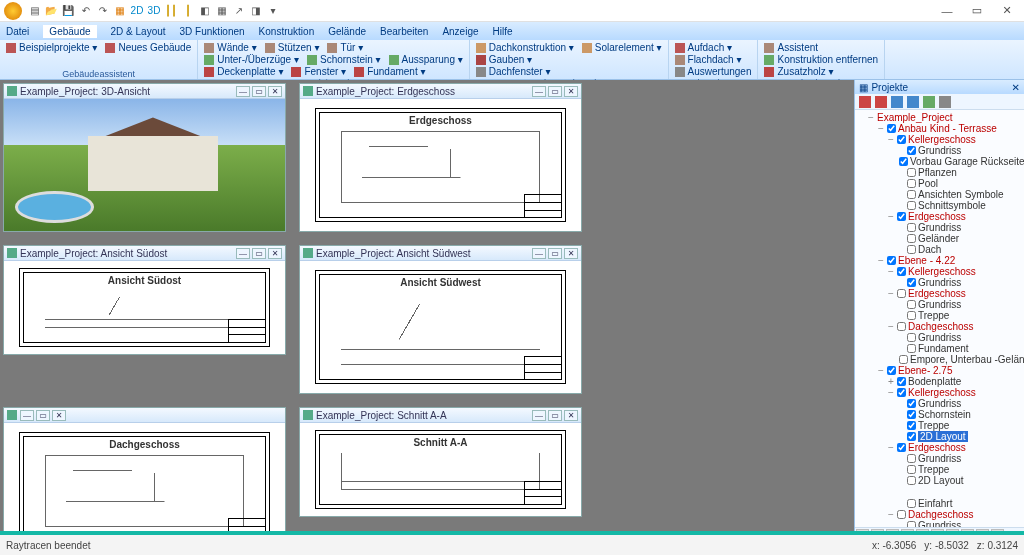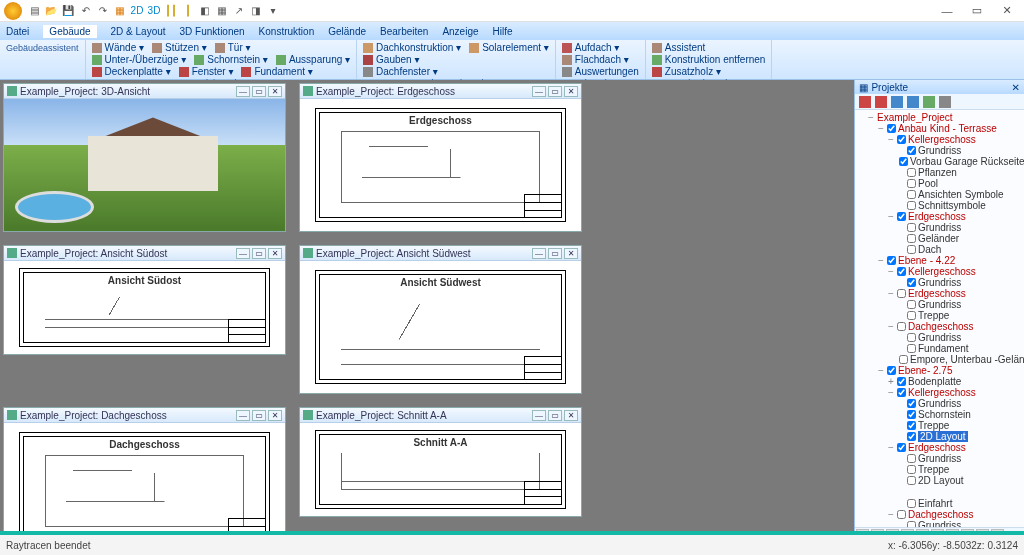--- a/index.html
+++ b/index.html
@@ -43,21 +43,21 @@
 .tree ul{list-style:none;padding-left:10px;}
 .tree li{white-space:nowrap;display:flex;align-items:center;gap:2px;padding:0;line-height:11px;}
 .tree li .tw{width:8px;color:#888;display:inline-block;text-align:center;}
 .tree li input{width:9px;height:9px;margin:0;}
 .tree li .nd{color:#333;}
 .tree li .nd.red{color:#b00;}
 .tree li .nd.sel{background:#2a6fd6;color:#fff;padding:0 2px;}
 .sidepanel .btm{height:14px;background:#eef6ff;border-top:1px solid #cde;display:flex;gap:2px;padding:1px;}
 .sidepanel .btm span{width:13px;height:11px;background:#ddd;border:1px solid #bbb;}
 .statusbar{position:absolute;bottom:0;left:0;right:0;height:24px;background:#f4f4f4;border-top:4px solid #14b8a6;display:flex;align-items:center;padding:0 6px;color:#444;font-size:9px;}
-.statusbar .coords{margin-left:auto;display:flex;gap:0;}
+.statusbar .coords{margin-left:auto;display:flex;gap:8px;}
 
 .floorplan{border:1px solid #666;background:
  linear-gradient(#666,#666) 20% 20%/30% 1px no-repeat,
  linear-gradient(#666,#666) 55% 40%/1px 40% no-repeat,
  linear-gradient(#666,#666) 20% 65%/50% 1px no-repeat;
 }
 .elevation{background:
  linear-gradient(#666,#666) 0 80%/100% 1px no-repeat,
  linear-gradient(120deg,transparent 40%,#666 40%,#666 41%,transparent 41%) 30% 30%/50% 50% no-repeat;
  border-bottom:1px solid #666;
@@ -117,20 +117,32 @@
     <span>3D Funktionen</span>
     <span>Konstruktion</span>
     <span>Gelände</span>
     <span>Bearbeiten</span>
     <span>Anzeige</span>
     <span>Hilfe</span>
   </div>
 
 <div class="ribbon" id="ribbon">
     <div class="group">
+      <div class="rows">
+        <div class="row">
+          <div class="rb-item">
+            <span class="ic ic-home"></span>
+            <span>Beispielprojekte ▾</span>
+          </div>
+          <div class="rb-item">
+            <span class="ic ic-home"></span>
+            <span>Neues Gebäude</span>
+          </div>
+        </div>
+      </div>
       <div class="label">Gebäudeassistent</div>
     </div>
     <div class="group">
       <div class="rows">
         <div class="row">
           <div class="rb-item">
             <span class="ic ic-door"></span>
             <span>Wände ▾</span>
           </div>
           <div class="rb-item">
@@ -320,21 +332,20 @@
           <div class="frame"></div>
           <div class="title">Ansicht Südwest</div>
           <div class="drawing elevation"></div>
           <div class="tb"></div>
         </div>
       </div>
     </div>
     <div class="win h1">
       <div class="win-titlebar">
         <span class="ic"></span>
-        <span class="t">Example_Project: Dachgeschoss</span>
         <span class="wb">
           <span>—</span>
           <span>▭</span>
           <span>✕</span>
         </span>
       </div>
       <div class="win-body">
         <div class="paper">
           <div class="frame"></div>
           <div class="title">Dachgeschoss</div>

